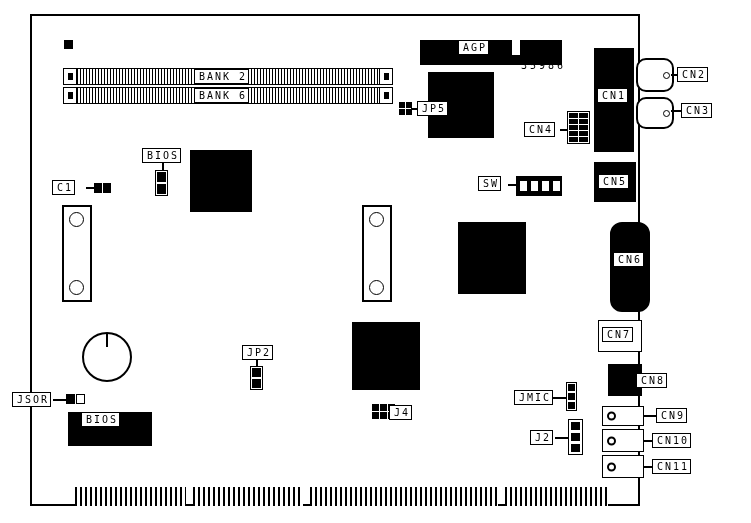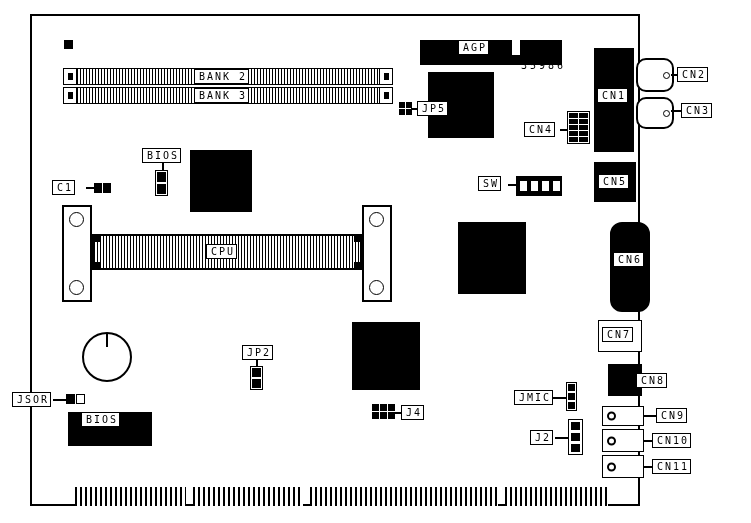--- a/index.html
+++ b/index.html
@@ -56,21 +56,21 @@
     <div class="lbl" style="left:130px;top:0">BANK 2</div>
   </div>
   <div class="slot-row" style="left:63px;top:87px;width:330px;height:17px">
     <div class="cap l">
         <span class="capdot"></span>
       </div>
     <div class="slot-body hatch-v"></div>
     <div class="cap r">
         <span class="capdot"></span>
       </div>
-    <div class="lbl" style="left:130px;top:0">BANK 3</div>
+    <div class="lbl" style="left:130px;top:0">BANK 6</div>
   </div>
 
   <div class="abs blk" style="left:420px;top:40px;width:142px;height:25px">
     <div class="abs" style="left:92px;top:0;width:8px;height:15px;background:#fff"></div>
     <div class="lbl" style="left:38px;top:0">AGP</div>
   </div>
   <div class="plain-text" style="left:521px;top:60px">35986</div>
 
   <div class="chip" style="left:428px;top:72px;width:66px;height:66px"></div>
   <div class="chip" style="left:190px;top:150px;width:62px;height:62px"></div>
@@ -143,27 +143,20 @@
   <div class="lbl" style="left:598px;top:174px">CN5</div>
 
   <div class="bracket" style="left:62px;top:205px">
     <span class="bhole" style="top:5px"></span>
     <span class="bhole" style="top:73px"></span>
   </div>
   <div class="bracket" style="left:362px;top:205px">
     <span class="bhole" style="top:5px"></span>
     <span class="bhole" style="top:73px"></span>
   </div>
-  <div class="abs hatch-v" style="left:92px;top:234px;width:270px;height:36px;border:2px solid #000">
-    <span class="cornersq" style="left:0;top:0"></span>
-    <span class="cornersq" style="left:0;bottom:0"></span>
-    <span class="cornersq" style="right:0;top:0"></span>
-    <span class="cornersq" style="right:0;bottom:0"></span>
-    <div class="lbl" style="left:112px;top:8px">CPU</div>
-  </div>
 
   <div class="abs blk" style="left:610px;top:222px;width:40px;height:90px;border-radius:12px;border:2px solid #000"></div>
   <div class="lbl" style="left:613px;top:252px">CN6</div>
 
   <div class="outline" style="left:598px;top:320px;width:44px;height:32px"></div>
   <div class="lbl" style="left:602px;top:327px">CN7</div>
 
   <div class="lbl" style="left:242px;top:345px">JP2</div>
   <div class="leader" style="left:256px;top:360px;width:2px;height:7px"></div>
   <div class="pin-grid bordered" style="left:250px;top:366px;grid-template-columns:9px;grid-auto-rows:9px;gap:2px">
@@ -188,21 +181,21 @@
 
   <div class="pin-grid" style="left:372px;top:404px;grid-template-columns:repeat(3,7px);grid-auto-rows:7px">
     <span class="pin"></span>
       <span class="pin"></span>
       <span class="pin"></span>
     <span class="pin"></span>
       <span class="pin"></span>
       <span class="pin"></span>
   </div>
   <div class="leader" style="left:394px;top:412px;width:8px;height:2px"></div>
-  <div class="lbl" style="left:401px;top:405px">J4</div>
+  <div class="lbl" style="left:389px;top:405px">J4</div>
 
   <div class="lbl" style="left:514px;top:390px">JMIC</div>
   <div class="leader" style="left:553px;top:397px;width:13px;height:2px"></div>
   <div class="pin-grid bordered" style="left:566px;top:382px;grid-template-columns:7px;grid-auto-rows:7px;gap:2px">
     <span class="pin"></span>
       <span class="pin"></span>
       <span class="pin"></span>
   </div>
 
   <div class="lbl" style="left:530px;top:430px">J2</div>

